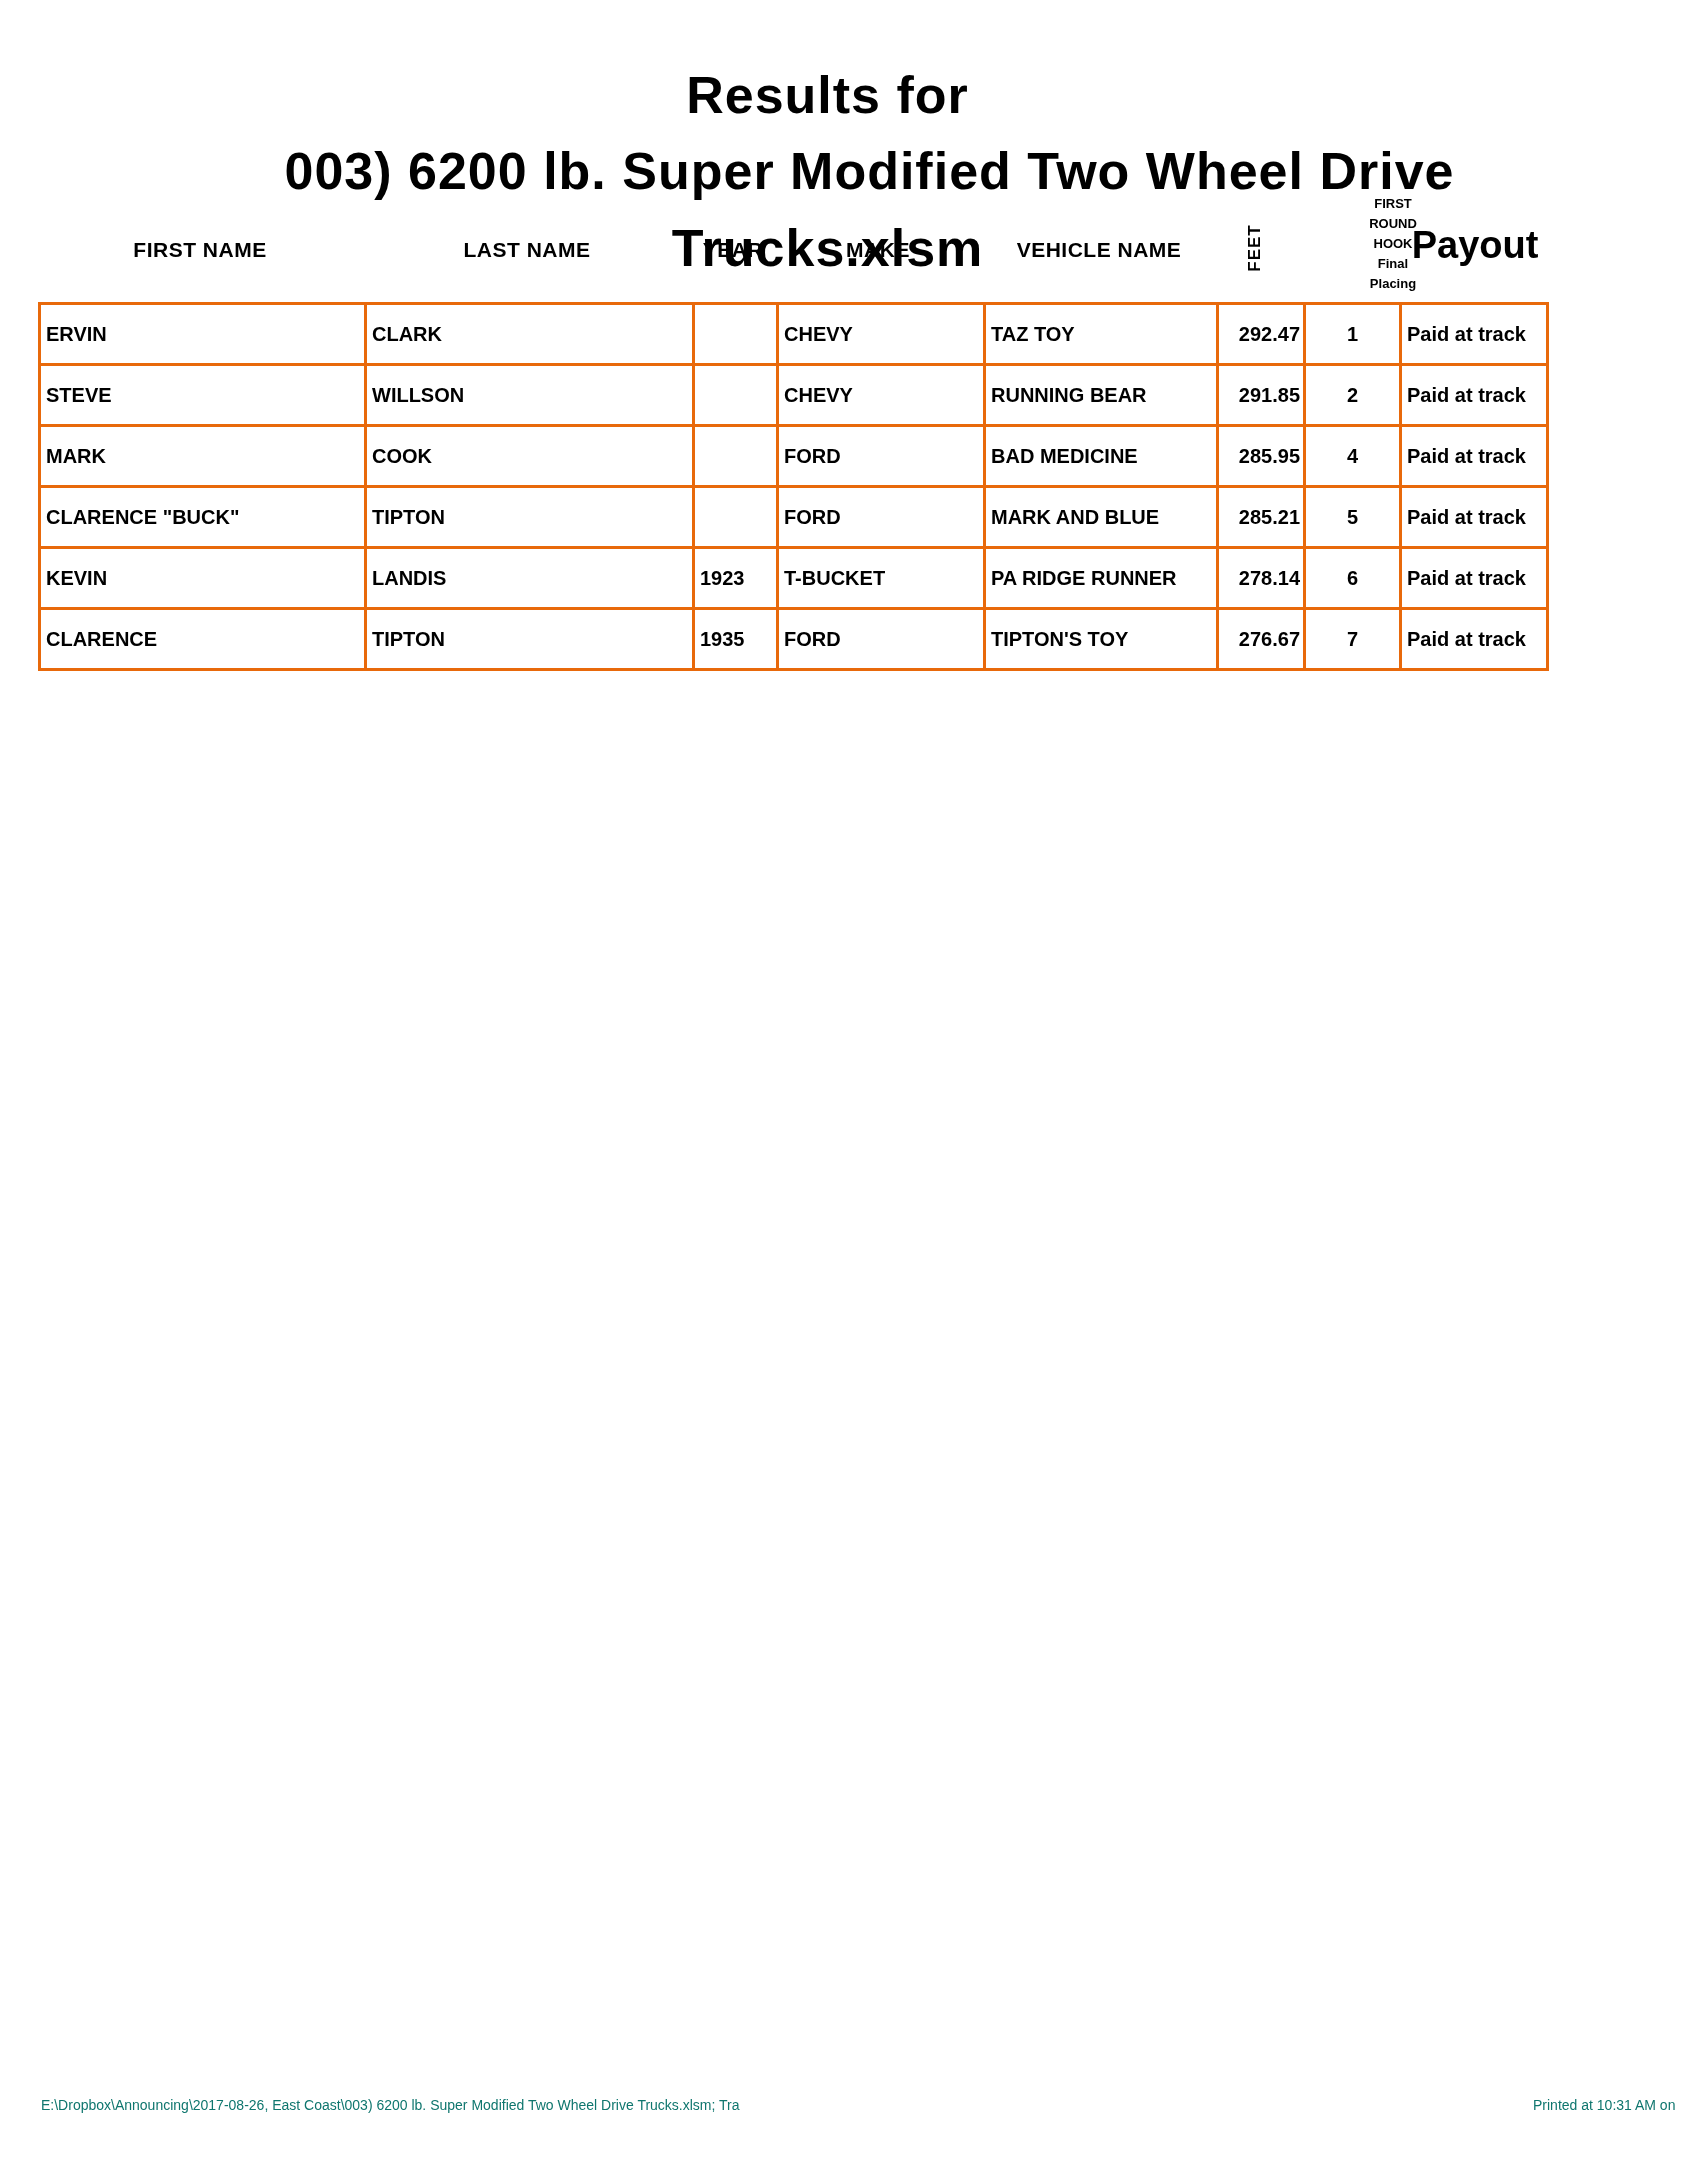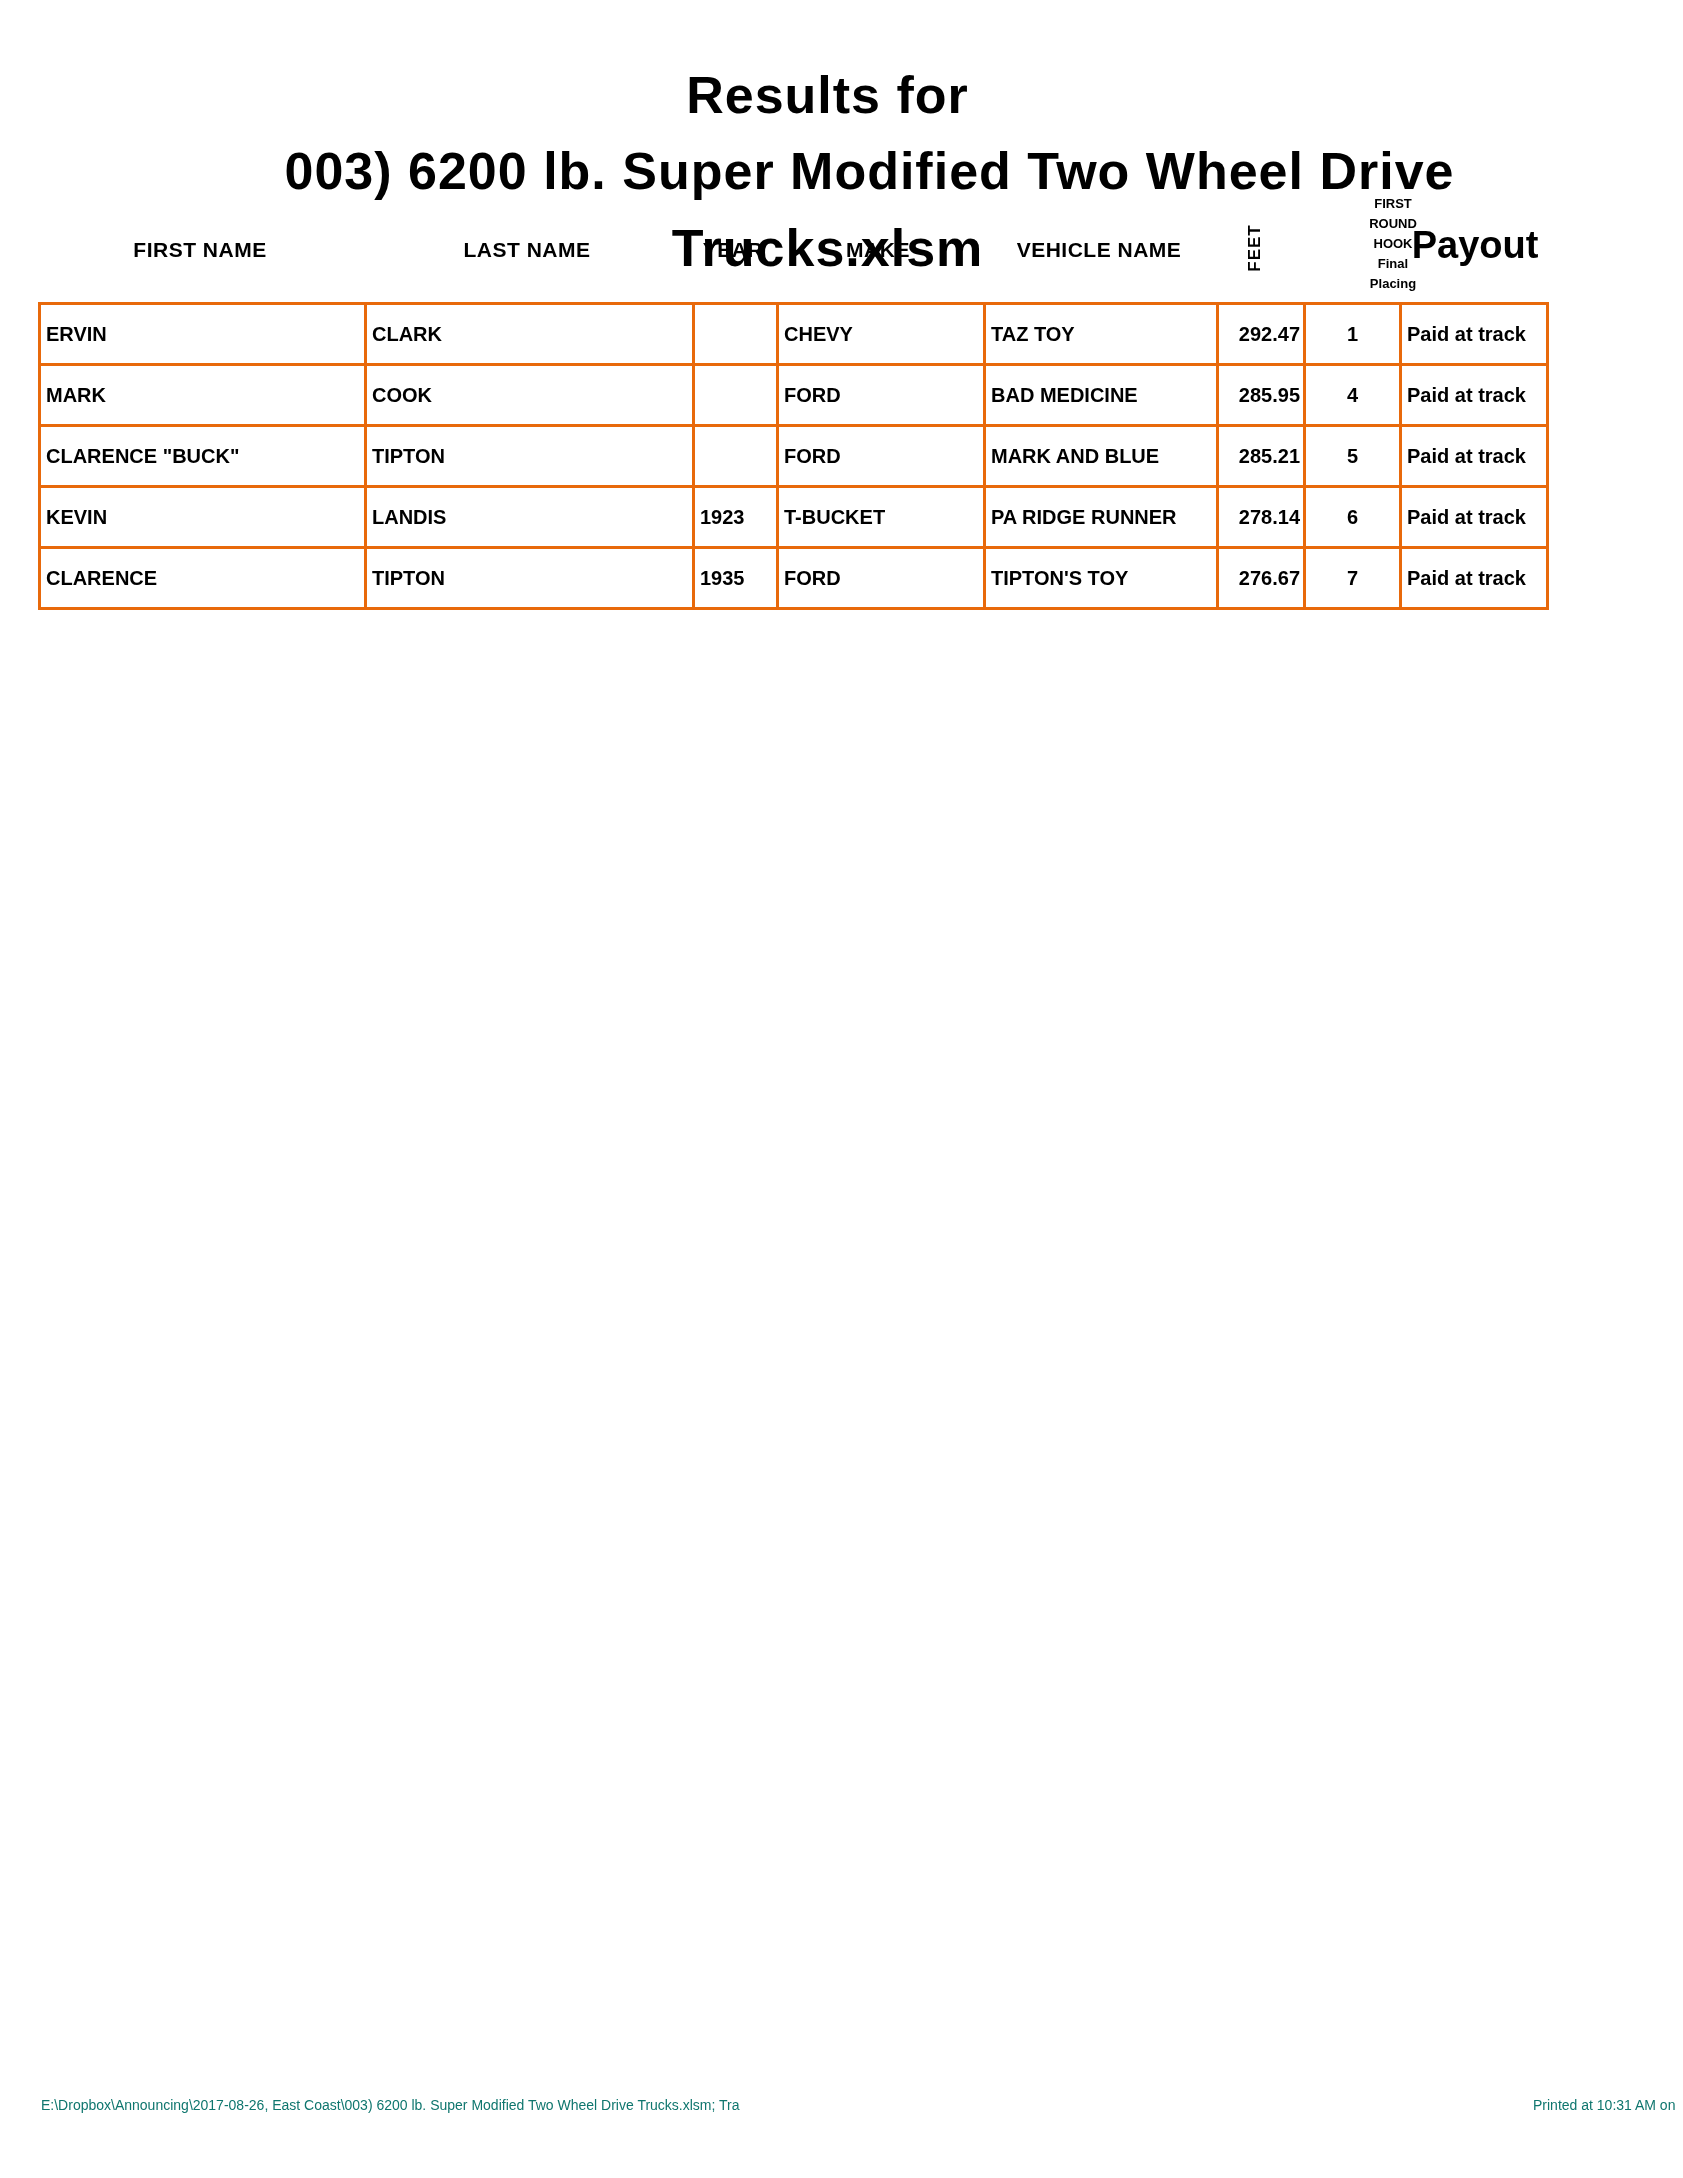--- a/index.html
+++ b/index.html
@@ -90,20 +90,30 @@
           <td>ERVIN</td>
           <td>CLARK</td>
           <td></td>
           <td>CHEVY</td>
           <td>TAZ TOY</td>
           <td class="ar">292.47</td>
           <td class="ac">1</td>
           <td>Paid at track</td>
         </tr>
         <tr>
+          <td>STEVE</td>
+          <td>WILLSON</td>
+          <td></td>
+          <td>CHEVY</td>
+          <td>RUNNING BEAR</td>
+          <td class="ar">291.85</td>
+          <td class="ac">2</td>
+          <td>Paid at track</td>
+        </tr>
+        <tr>
           <td>MARK</td>
           <td>COOK</td>
           <td></td>
           <td>FORD</td>
           <td>BAD MEDICINE</td>
           <td class="ar">285.95</td>
           <td class="ac">4</td>
           <td>Paid at track</td>
         </tr>
         <tr>

